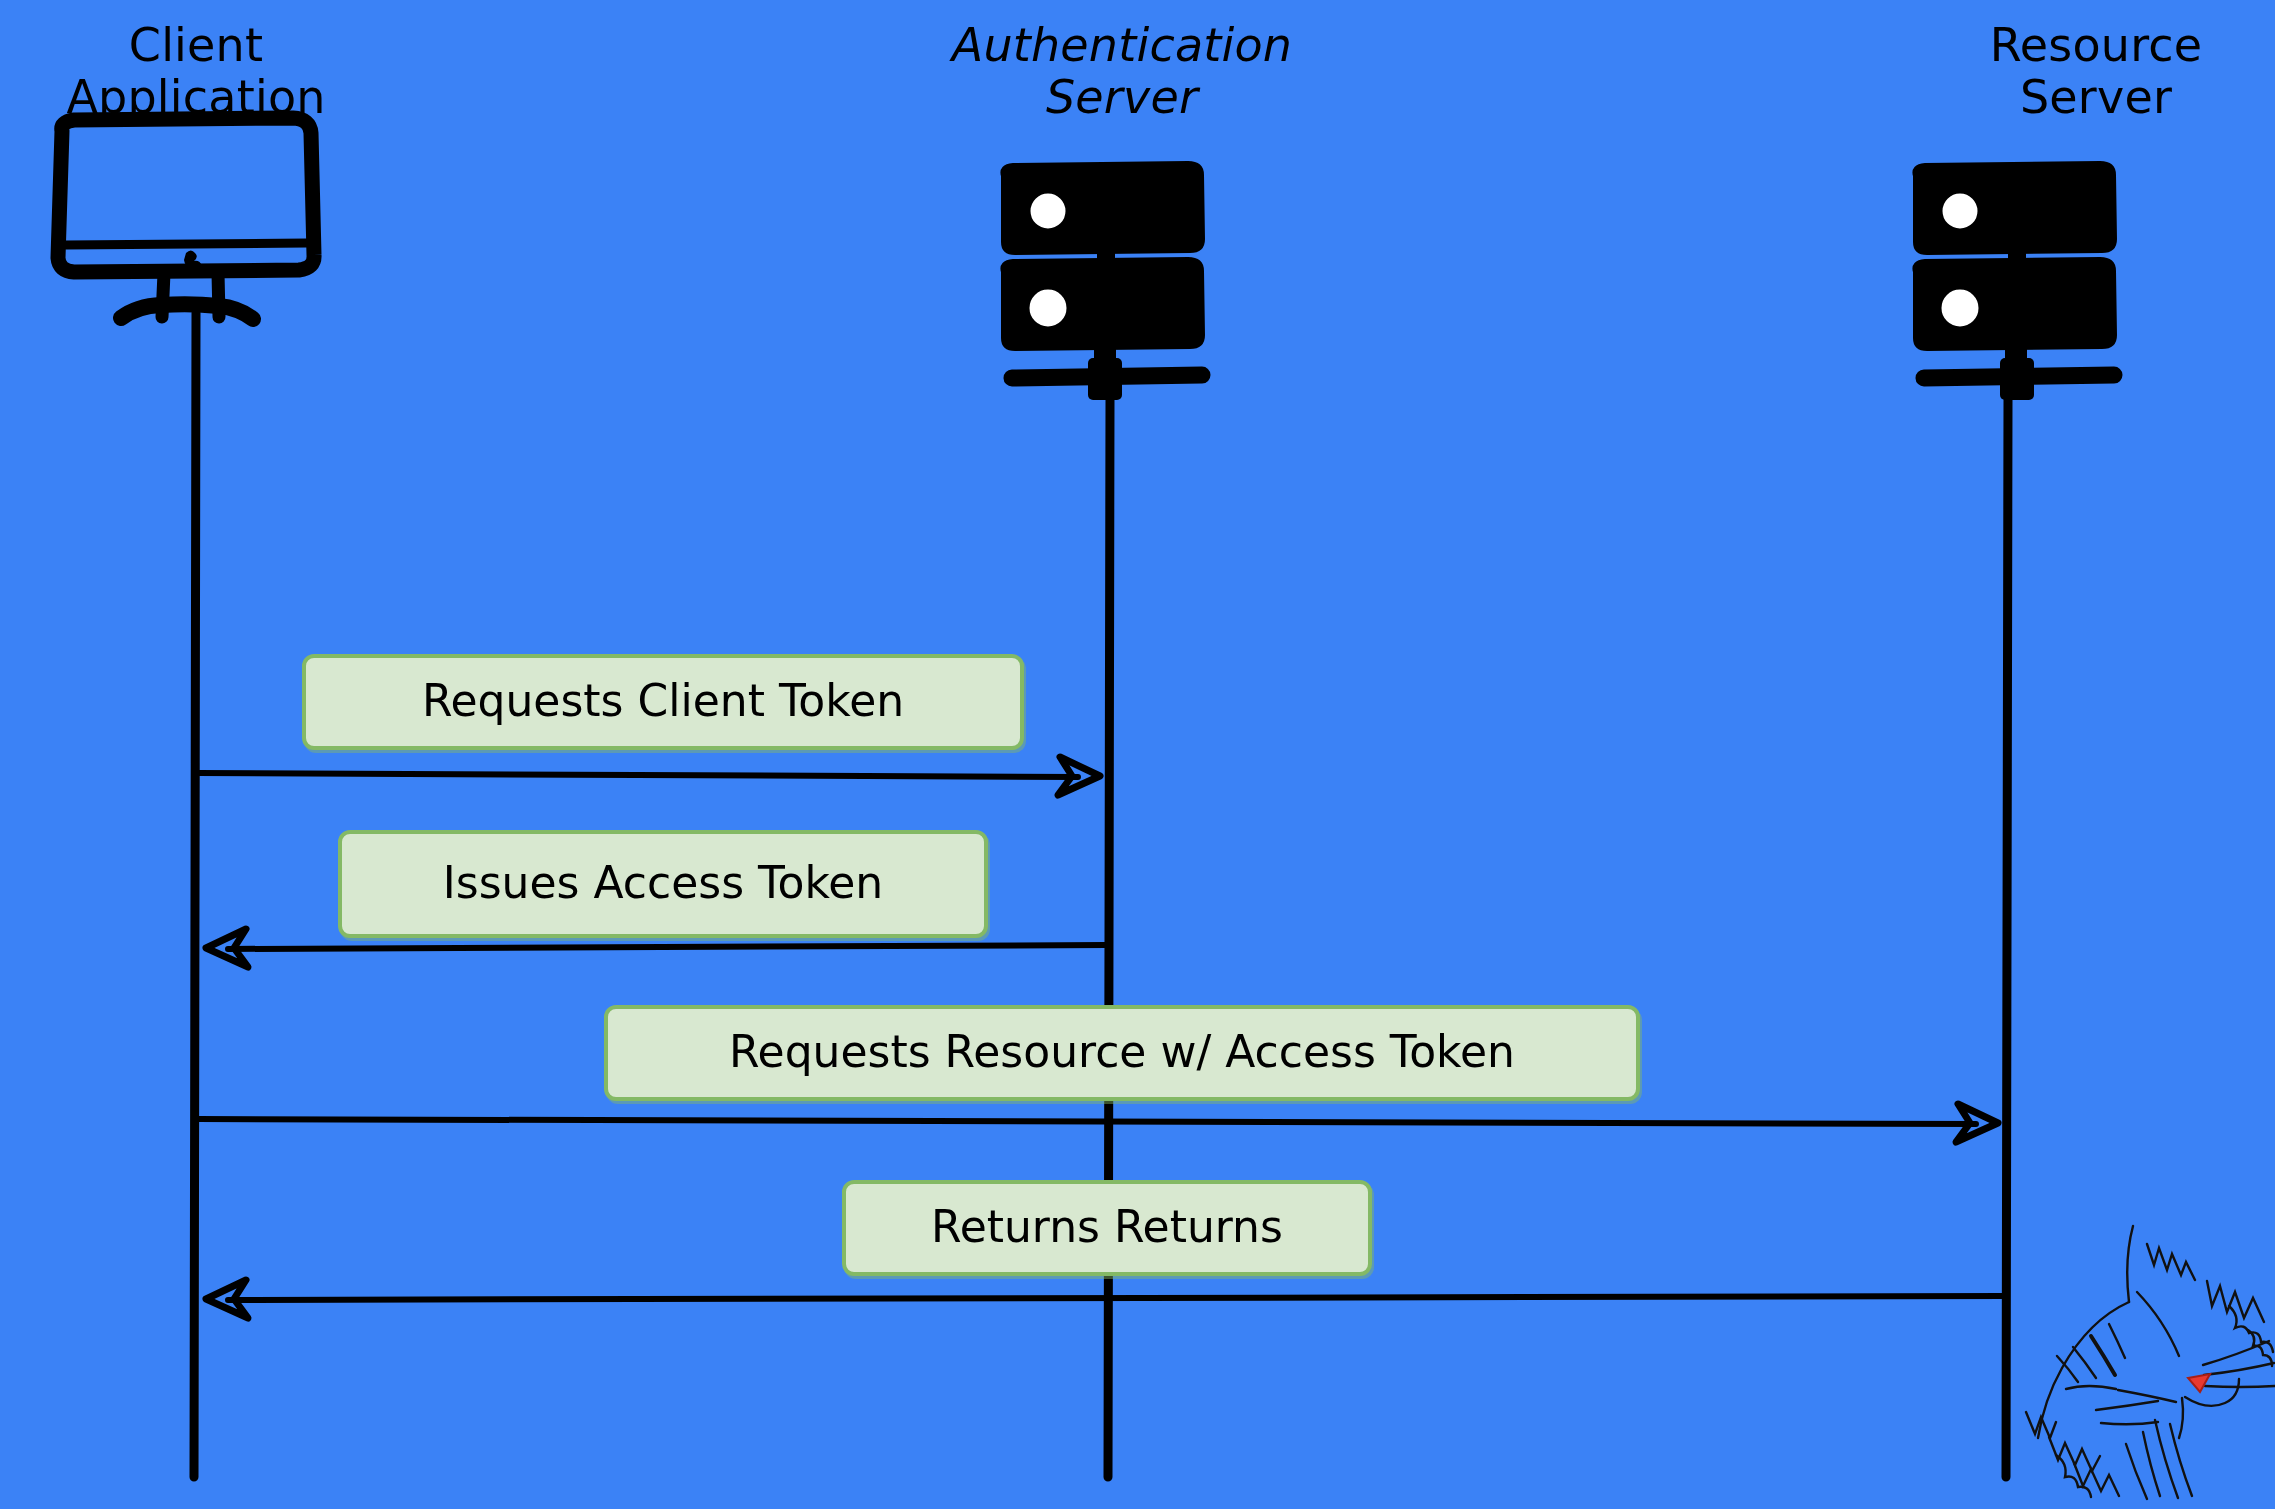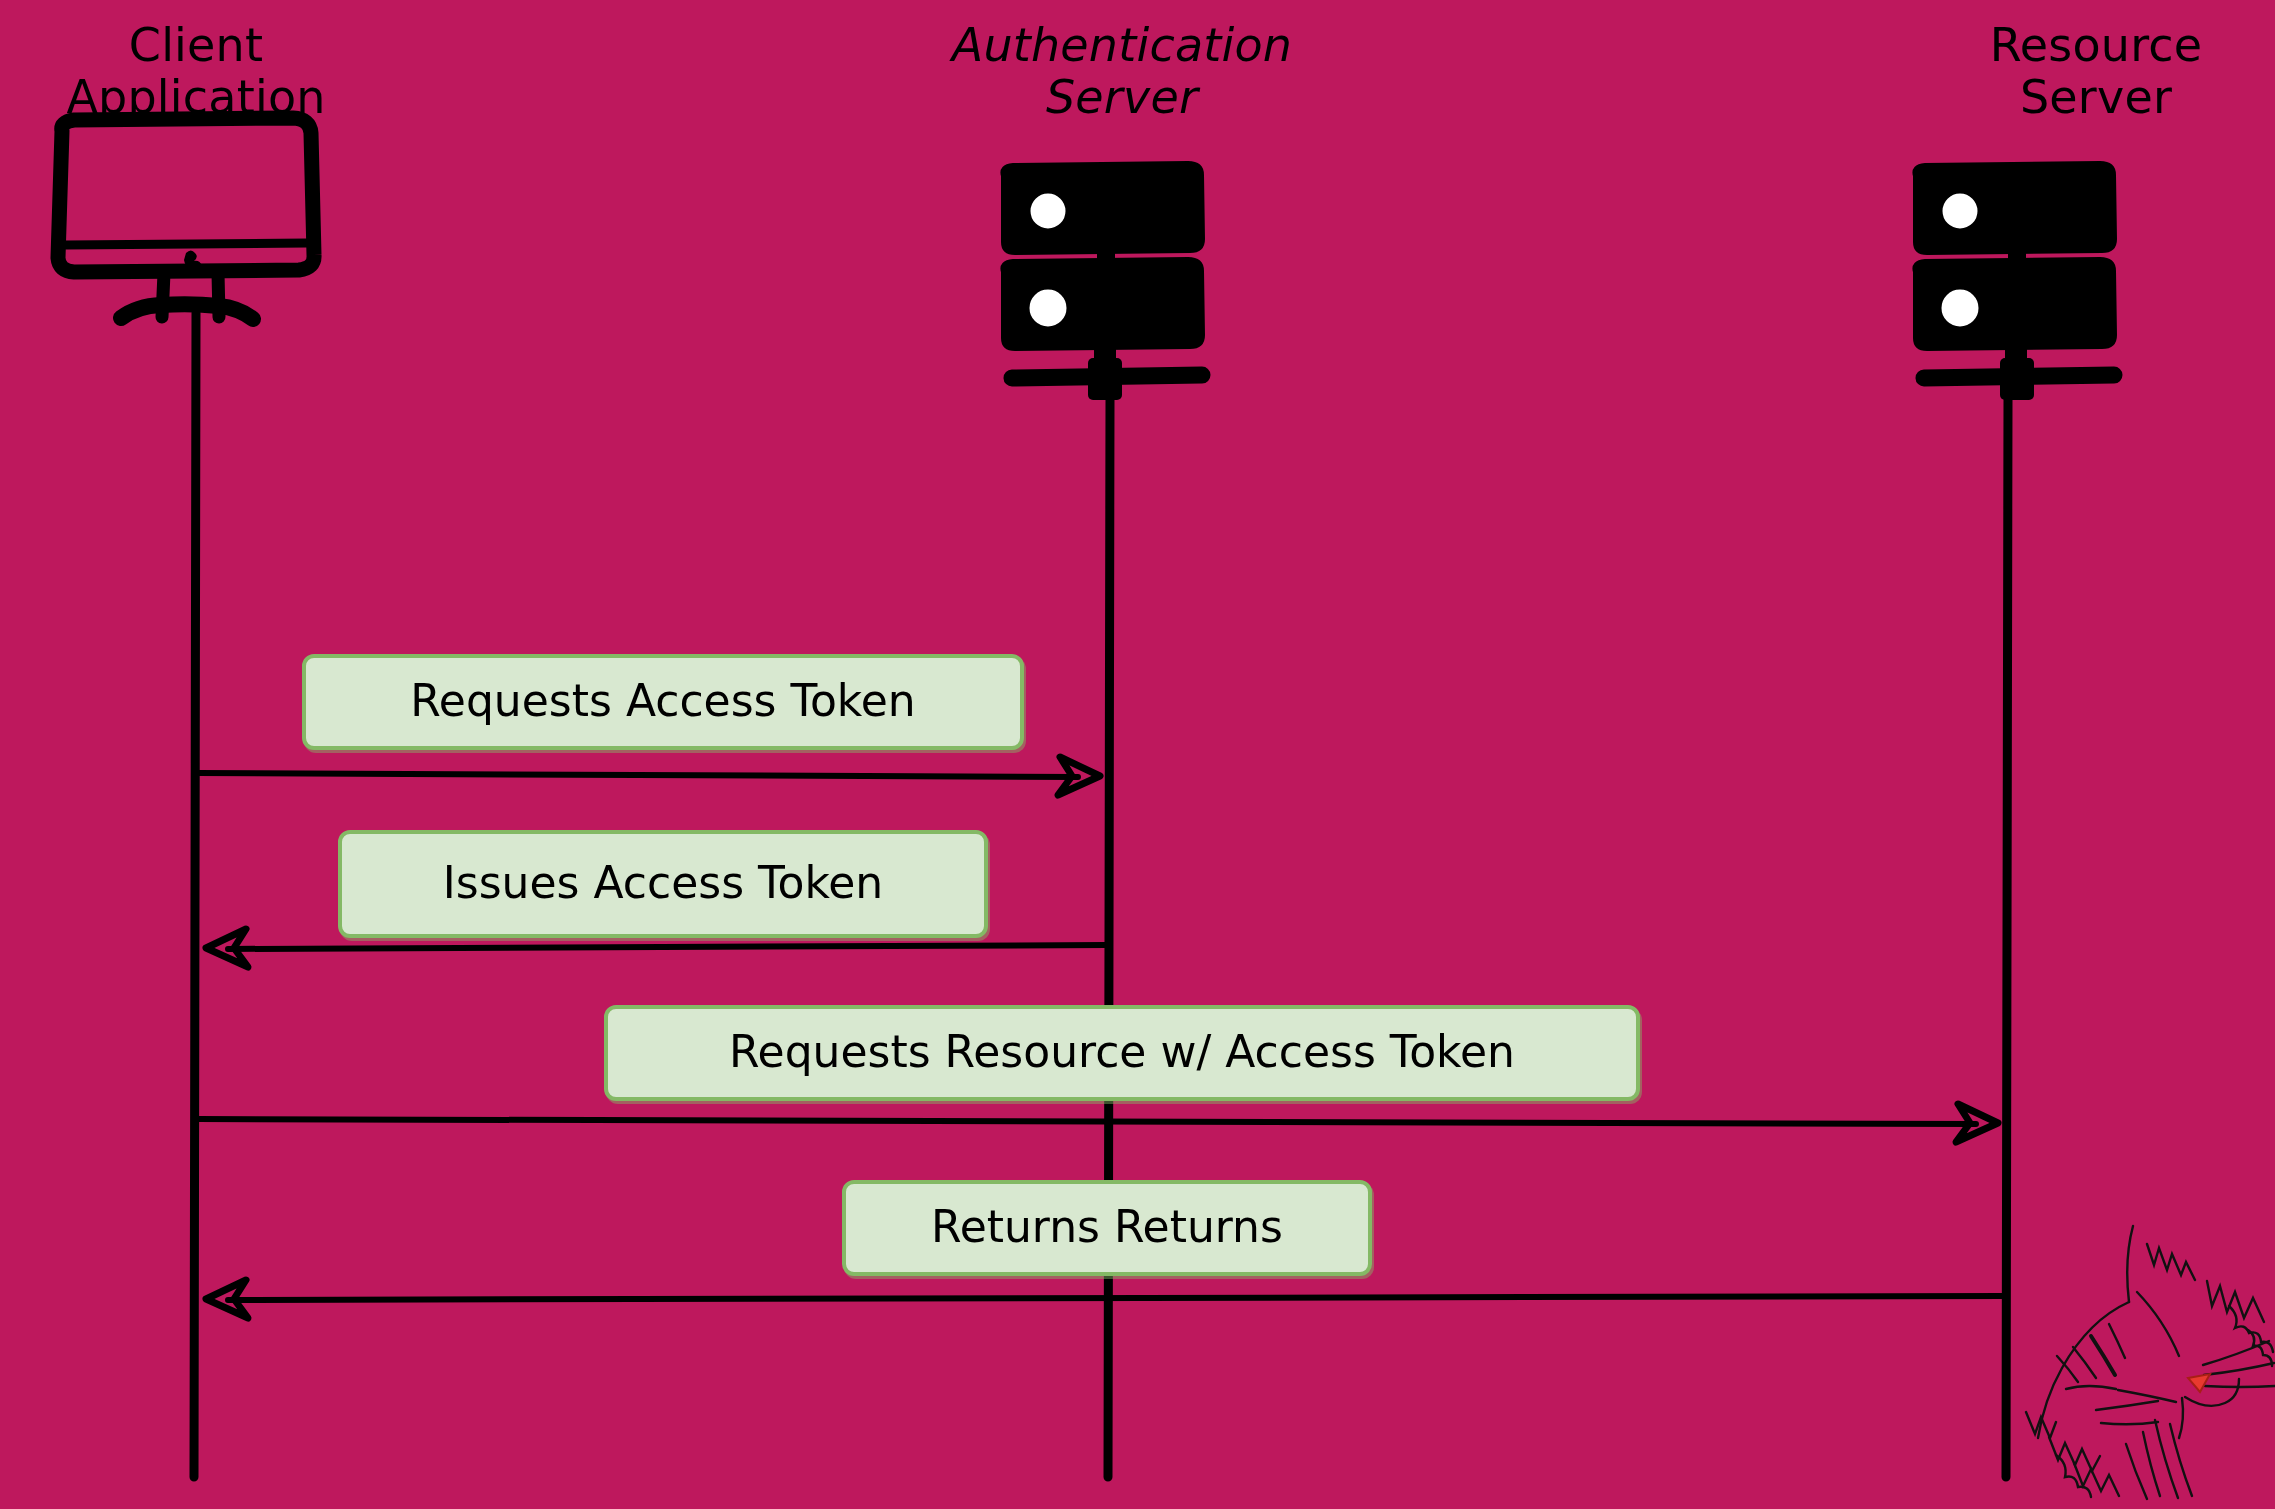--- a/index.html
+++ b/index.html
@@ -8,21 +8,21 @@
     padding: 0;
     background: #ffffff;
   }
   body {
     font-family: "DejaVu Sans", sans-serif;
   }
   #canvas {
     position: relative;
     width: 2275px;
     height: 1509px;
-    background: #be185d;
+    background: #3b82f6;
     overflow: hidden;
   }
   #diagram-svg {
     position: absolute;
     top: 0;
     left: 0;
     width: 2275px;
     height: 1509px;
   }
   .participant-title {
@@ -191,21 +191,21 @@
 
   <div class="participant-title" style="left:0px; top:20px; width:392px;">Client
 Application</div>
 
   <div class="participant-title" style="left:926px; top:20px; width:392px;font-style:italic;">Authentication
 Server</div>
 
   <div class="participant-title" style="left:1900px; top:20px; width:392px;">Resource
 Server</div>
 
-  <div class="msg-label" style="left:302px; top:654px; width:722px; height:96px;">Requests Access Token</div>
+  <div class="msg-label" style="left:302px; top:654px; width:722px; height:96px;">Requests Client Token</div>
 
   <div class="msg-label" style="left:338px; top:830px; width:650px; height:108px;">Issues Access Token</div>
 
   <div class="msg-label" style="left:604px; top:1005px; width:1036px; height:96px;">Requests Resource w/ Access Token</div>
 
   <div class="msg-label" style="left:842px; top:1180px; width:530px; height:96px;">Returns Returns</div>
 
 </div>
 
 </body></html>

